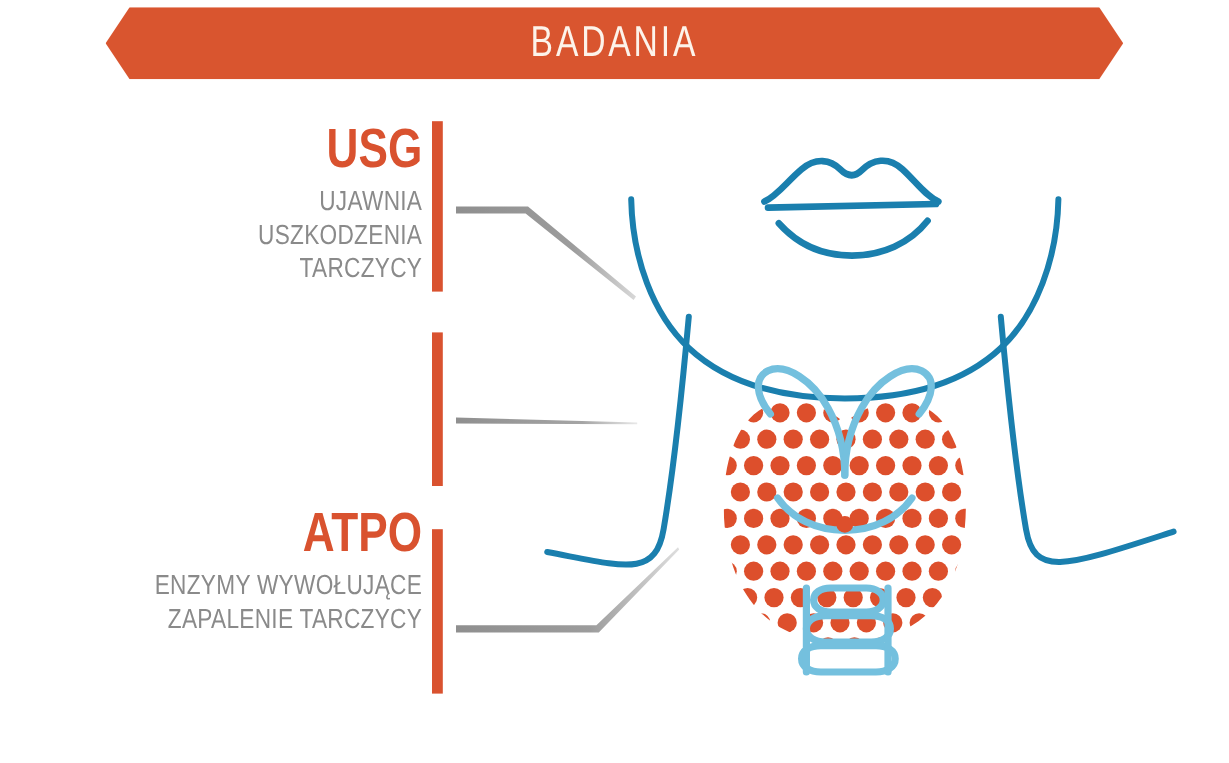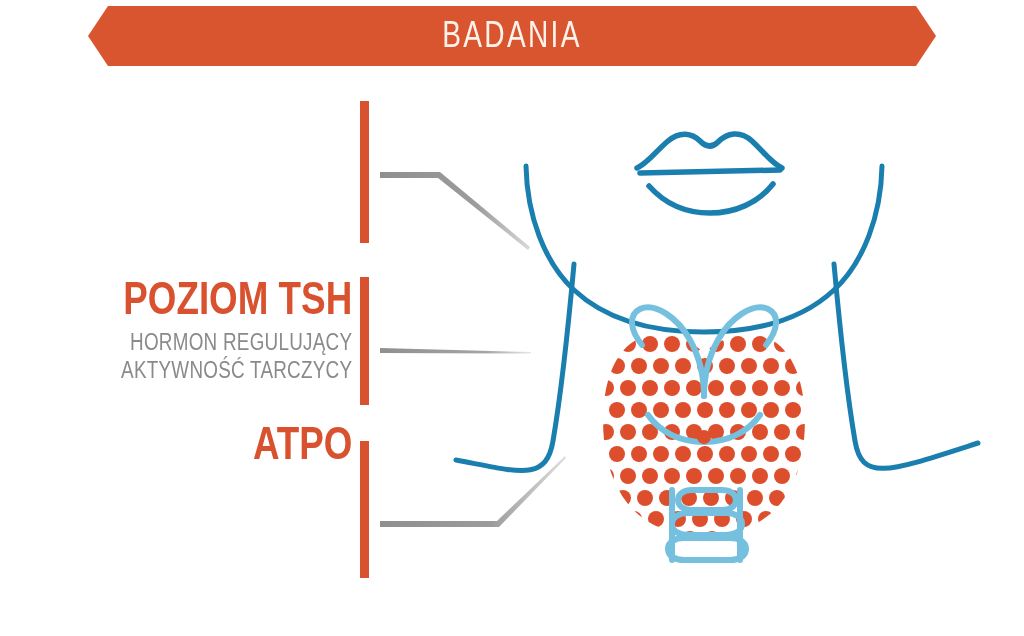--- a/index.html
+++ b/index.html
@@ -111,31 +111,36 @@
 
 <div id="page">
 
   <div id="banner">
     <svg id="banner-shape" viewBox="0 0 848 60" preserveAspectRatio="none">
       <polygon points="0,30 20,0 828,0 848,30 828,60 20,60" fill="#d9552f"></polygon>
     </svg>
     <div id="banner-title">BADANIA</div>
   </div>
 
-
-  <div class="block" id="block-tsh">
-    <span class="head">POZIOM TSH</span>
+  <div class="block" id="block-usg">
+    <span class="head">USG</span>
     <div class="subs">
-      <span class="subline">HORMON REGULUJĄCY</span>
-      <span class="subline">AKTYWNOŚĆ TARCZYCY</span>
+      <span class="subline">UJAWNIA</span>
+      <span class="subline">USZKODZENIA</span>
+      <span class="subline">TARCZYCY</span>
     </div>
   </div>
 
+
   <div class="block" id="block-atpo">
     <span class="head">ATPO</span>
+    <div class="subs">
+      <span class="subline">ENZYMY WYWOŁUJĄCE</span>
+      <span class="subline">ZAPALENIE TARCZYCY</span>
+    </div>
   </div>
 
   <div class="vbar" id="vbar-1"></div>
   <div class="vbar" id="vbar-2"></div>
   <div class="vbar" id="vbar-3"></div>
 
   <svg id="art" viewBox="0 0 1024 636">
 
     <defs>
 

